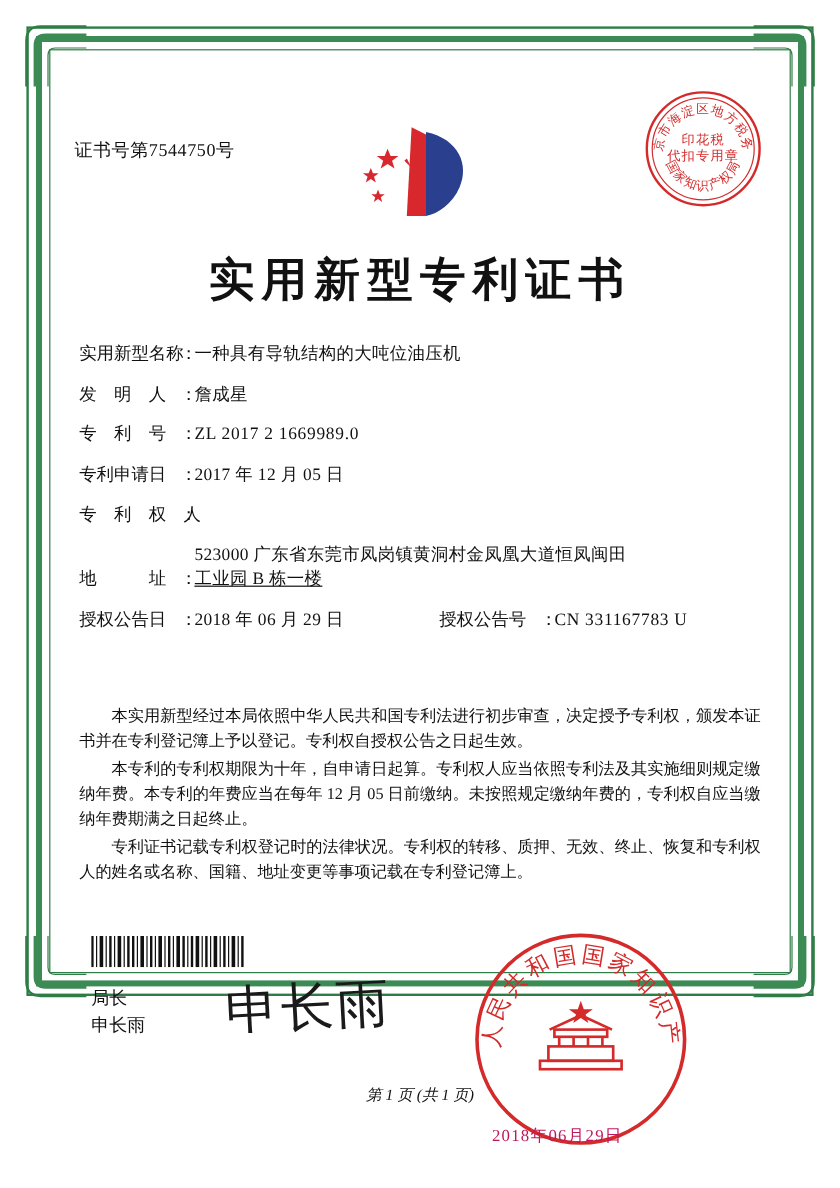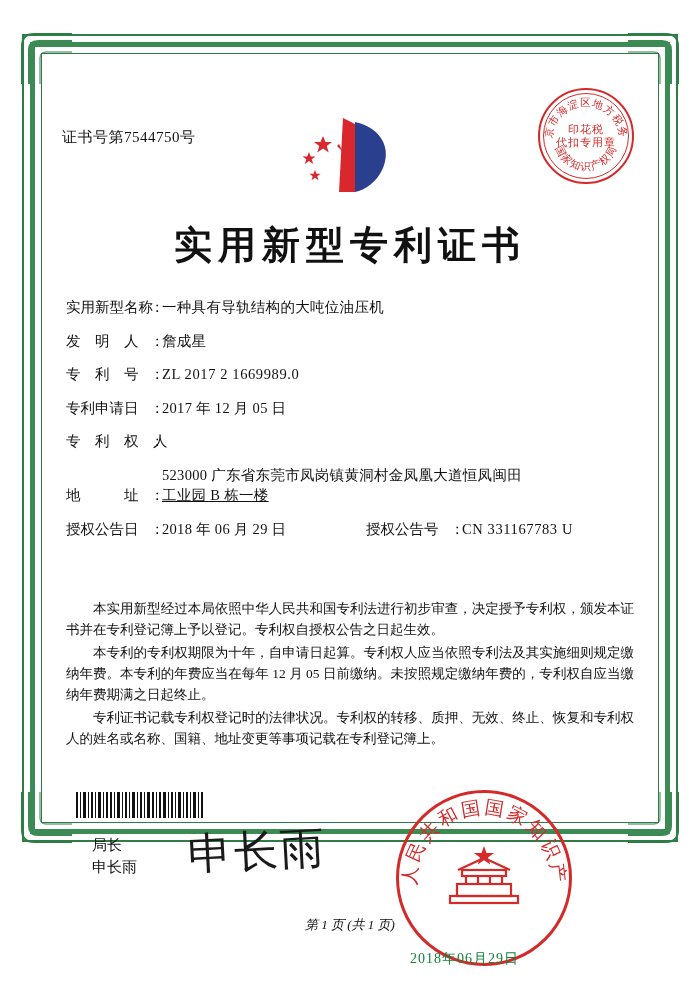--- a/index.html
+++ b/index.html
@@ -15,21 +15,20 @@
     position: relative;
     overflow: hidden;
   }
 
   
   .page {
     position: absolute;
     inset: 0;
     width: 700px;
     height: 852px;
-    margin-top: 12px;
   }
   .frame-outer {
     position: absolute;
     left: 22px;
     top: 22px;
     right: 22px;
     bottom: 22px;
     border: 2px solid #2f7d46;
   }
   .frame-mid {
@@ -213,21 +212,21 @@
   .barcode {
     position: absolute;
     left: 18px;
     top: 722px;
     width: 128px;
     height: 26px;
   }
 
   .sign-block {
     position: absolute;
-    left: 34px;
+    left: 18px;
     top: 764px;
     font-size: 15px;
     line-height: 22px;
   }
   .signature {
     position: absolute;
     left: 130px;
     top: 752px;
     font-size: 44px;
     font-family: "Liberation Serif", serif;
@@ -249,21 +248,21 @@
     inset: 0;
     border: 3px solid #d42a2a;
     border-radius: 50%;
   }
   .seal-big svg { position: absolute; inset: 0; }
   .seal-date {
     position: absolute;
     left: 352px;
     top: 880px;
     font-size: 14px;
-    color: #15803d;
+    color: #be185d;
     letter-spacing: 1px;
   }
 
   .page-no {
     position: absolute;
     left: 0;
     top: 846px;
     width: 584px;
     text-align: center;
     font-size: 13px;

